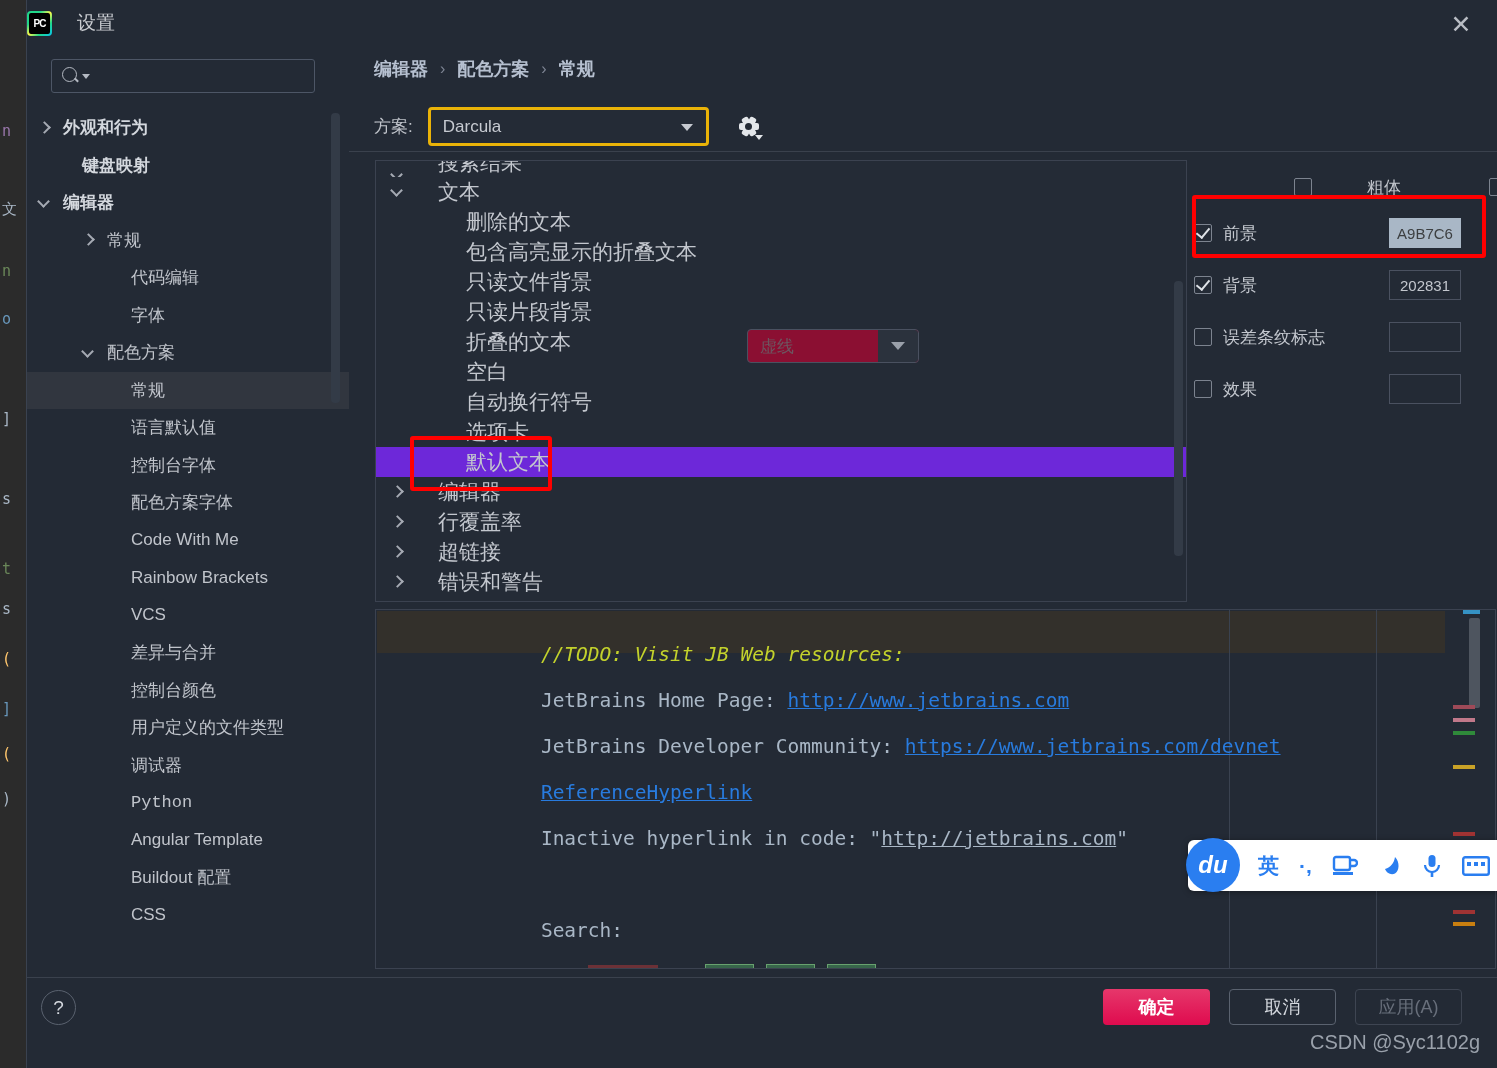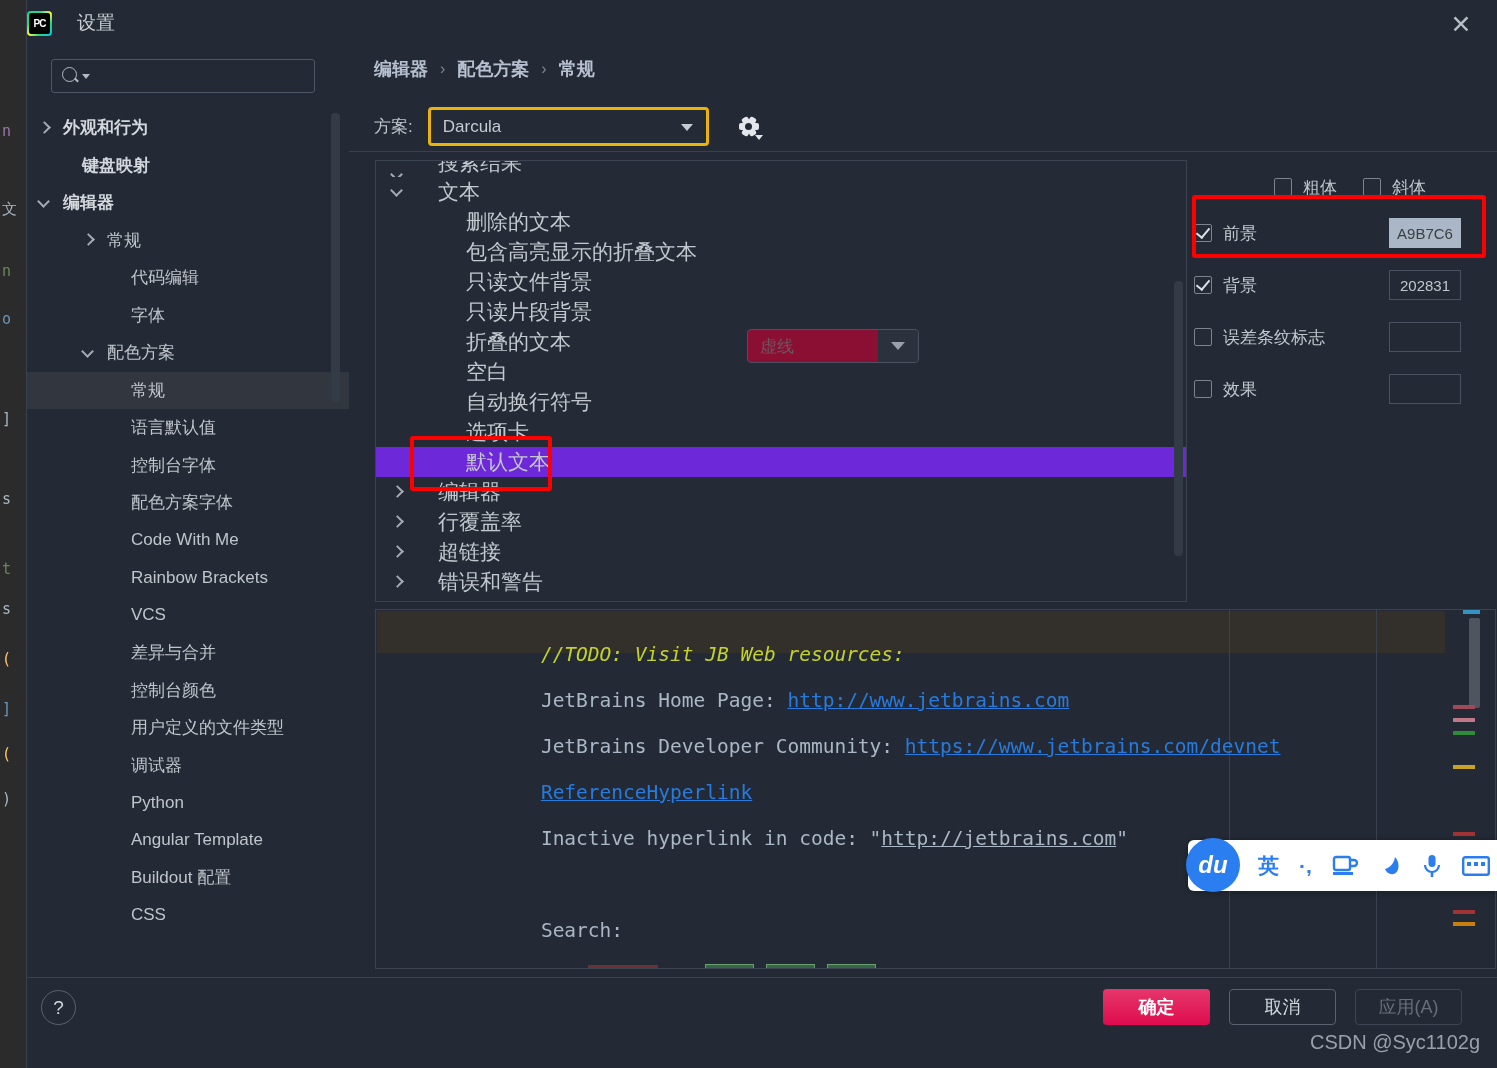--- a/index.html
+++ b/index.html
@@ -380,21 +380,21 @@
           <div class="tree-row">
             <span style="margin-left: 104px;">控制台颜色</span>
           </div>
           <div class="tree-row">
             <span style="margin-left: 104px;">用户定义的文件类型</span>
           </div>
           <div class="tree-row">
             <span style="margin-left: 104px;">调试器</span>
           </div>
           <div class="tree-row">
-            <span style="margin-left: 104px;">Python</span>
+            <span style="margin-left: 104px; font-family: Liberation Mono, monospace;">Python</span>
           </div>
           <div class="tree-row">
             <span style="margin-left: 104px;">Angular Template</span>
           </div>
           <div class="tree-row">
             <span style="margin-left: 104px;">Buildout 配置</span>
           </div>
           <div class="tree-row">
             <span style="margin-left: 104px;">CSS</span>
           </div>
@@ -481,21 +481,21 @@
             </div>
             <div class="attr-row">
               <div class="chev" style="left: 14px;"></div>
               <span style="margin-left: 62px;">错误和警告</span>
             </div>
           </div>
         <div class="attr-scroll"></div>
       </div>
 
       <div class="opts">
-        <div class="opt-line" style="margin-left:80px;">
+        <div class="opt-line" style="margin-left:100px;gap:44px;">
           <div class="checkbox"></div>
           <div class="opt-label">粗体</div>
           <div style="width:26px"></div>
           <div class="checkbox"></div>
           <div class="opt-label">斜体</div>
         </div>
         <div id="opt-rows">
             <div class="opt-line" style="position: relative; height: 52px;">
               <div class="checkbox on"></div>
               <div class="opt-label">前景</div>

